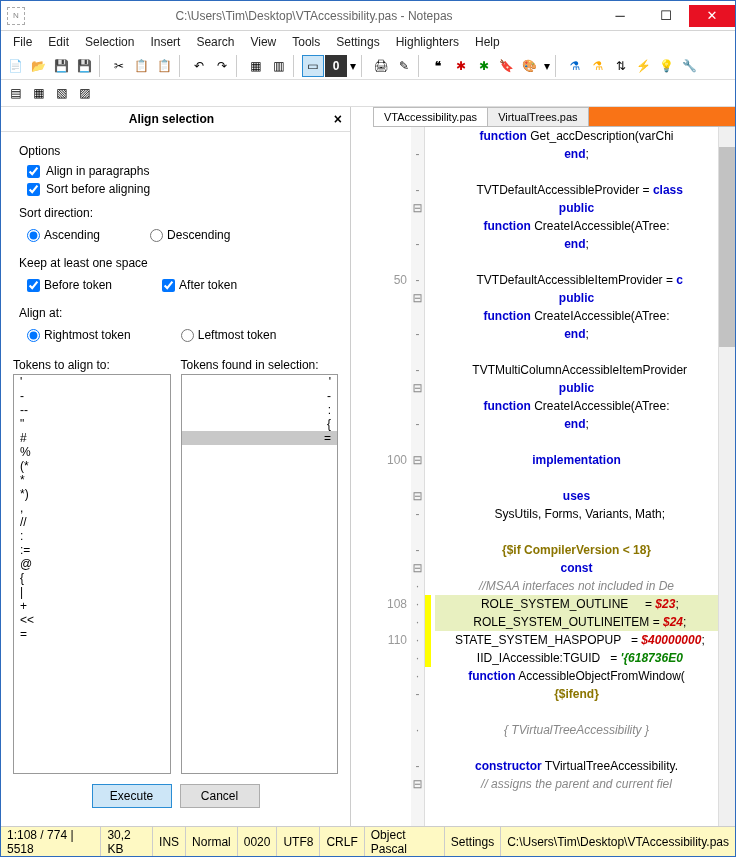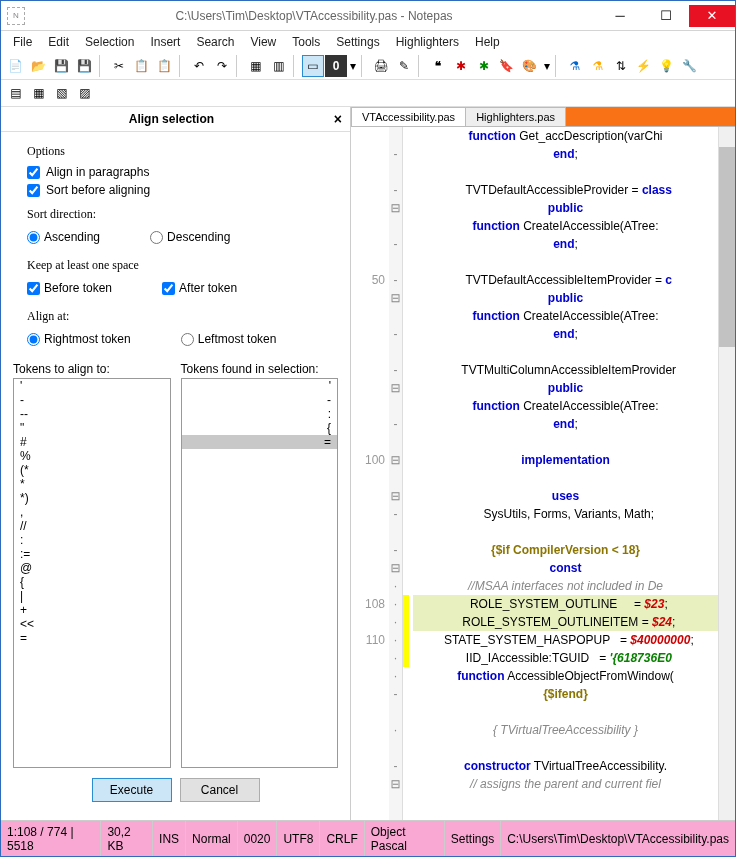--- a/index.html
+++ b/index.html
@@ -8,28 +8,28 @@
 .titlebar .ticon { width: 18px; height: 18px; margin: 0 6px; border: 1px dashed #aaa; font-size: 8px; text-align: center; line-height: 16px; color: #888; }
 .titlebar .title { flex: 1; text-align: center; color: #666; font-size: 12px; }
 .titlebar .winbtns { display: flex; }
 .titlebar .winbtns div { width: 46px; height: 22px; text-align: center; line-height: 22px; font-size: 13px; }
 .titlebar .winbtns .close { background: #e81123; color: #fff; }
 .menubar { height: 22px; display: flex; align-items: center; padding: 0 4px; background: #fff; }
 .menubar span { padding: 2px 8px; color: #222; }
 .toolbar { display: flex; flex-wrap: wrap; align-items: center; padding: 2px 4px; background: #fff; border-bottom: 1px solid #ddd; gap: 1px;}
 .toolbar .tb { width: 22px; height: 22px; display: inline-flex; align-items: center; justify-content: center; font-size: 12px; border: 1px solid transparent; }
 .toolbar .sep { width: 6px; height: 22px; border-left:1px solid #ccc; margin:0 2px;}
-.content { flex: 1; display: flex; overflow: hidden; }
+.content { flex: 1; display: flex; overflow: hidden; gap: 22px; }
 
 .panel { width: 350px; border-right: 1px solid #ccc; display: flex; flex-direction: column; background:#fff;}
 .panel .phead { display: flex; align-items: center; padding: 4px 8px; font-weight: bold; border-bottom: 1px solid #ddd;}
 .panel .phead .ptitle { flex:1; text-align:center;}
 .panel .phead .pclose { font-family: Arial; font-size:14px;}
 .panel .pbody { flex:1; padding: 8px 12px; display:flex; flex-direction:column; overflow:auto;}
-.grp-label { margin: 4px 14px; font-family: Liberation Serif, serif;}
+.grp-label { margin: 4px 6px;}
 .chkrow { display:flex; align-items:center; margin:2px 0 2px 14px;}
 .chkrow input { margin-right:6px;}
 .radrow { display:flex; gap:50px; margin:4px 0 10px 14px;}
 .radrow label { display:flex; align-items:center; gap:4px;}
 .twocol { display:flex; gap:10px; flex:1; margin-top:6px;}
 .twocol .colbox { flex:1; display:flex; flex-direction:column;}
 .twocol .colbox .lbl { margin-bottom:2px;}
 .listbox { flex:1; border:1px solid #999; background:#fff; overflow:auto; min-height:300px; font-family: Consolas, monospace; font-size:13px;}
 .listbox .li { padding:0 6px; white-space:pre;}
 .listbox .li.sel { background:#c8c8c8;}
@@ -51,21 +51,21 @@
 .code .gutter-ln .L, .code .gutter-fold .L, .code .gutter-mark .L { height:18px; line-height:18px;}
 .kw { color:#0000d0; font-weight:bold;}
 .num { color:#c00; font-weight:bold; font-style:italic;}
 .str { color:#088000; font-weight:bold; font-style:italic;}
 .cm { color:#888; font-style:italic;}
 .dir { color:#8b7500; font-weight:bold;}
 .hl { background:#e8f0c0;}
 .scrollbar-v { width:17px; background:#f0f0f0; border-left:1px solid #ddd;}
 .scrollbar-v .thumb { background:#c2c2c2; margin-top:20px; height:200px;}
 
-.statusbar { height:36px; border-top:1px solid #ccc; background:#f9a8d4; display:flex; align-items:center; font-size:11px;}
+.statusbar { height:30px; border-top:1px solid #ccc; background:#fef9c3; display:flex; align-items:center; font-size:11px;}
 .statusbar span { padding:0 6px; border-right:1px solid #ccc; height:100%; display:flex; align-items:center;}
 </style>
 </head>
 <body>
 
 <div class="titlebar">
   <div class="ticon">N</div>
   <div class="title">C:\Users\Tim\Desktop\VTAccessibility.pas - Notepas</div>
   <div class="winbtns">
     <div>─</div>
@@ -224,21 +224,21 @@
       <div class="btnrow">
         <button>Execute</button>
         <button>Cancel</button>
       </div>
     </div>
   </div>
 
   <div class="editor">
     <div class="tabs" id="tabs">
         <div class="tab active">VTAccessibility.pas</div>
-        <div class="tab">Highlighters.pas</div>
+        <div class="tab">VirtualTrees.pas</div>
       </div>
     <div class="code">
       <div class="gutter-ln" id="g-ln">
           <div class="L"></div>
           <div class="L"></div>
           <div class="L"></div>
           <div class="L"></div>
           <div class="L"></div>
           <div class="L"></div>
           <div class="L"></div>

